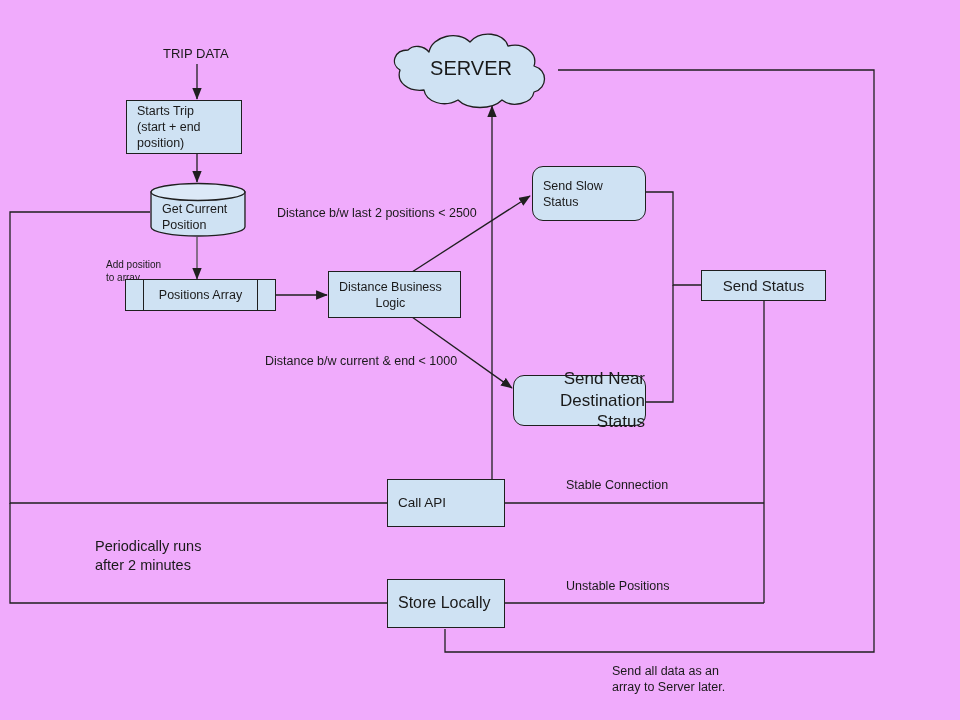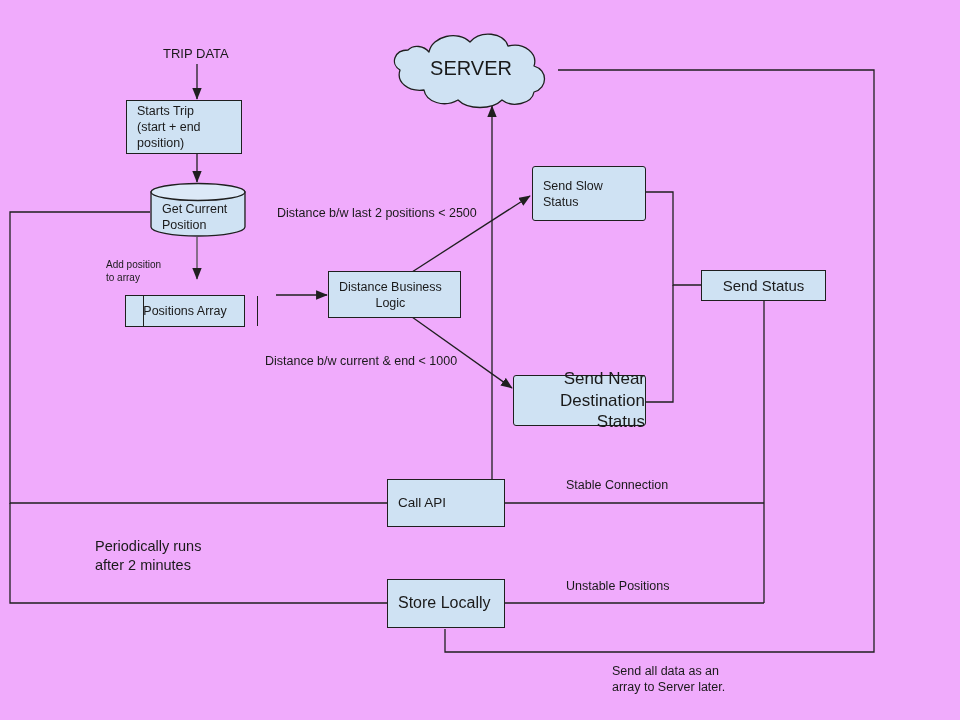--- a/index.html
+++ b/index.html
@@ -34,21 +34,21 @@
     white-space: pre-line;
   }
   .node.pad {
     padding-left: 10px;
   }
   .node.center {
     justify-content: center;
     padding-left: 0;
   }
   .rounded {
-    border-radius: 3px;
+    border-radius: 11px;
   }
   .label {
     position: absolute;
     color: #1a1a1a;
     white-space: pre-line;
     line-height: 1.3;
   }
   .cyl {
     position: absolute;
   }
@@ -153,21 +153,21 @@
       <path d="M1,10 L1,45 C1,50 22,54 47,54 C72,54 93,50 93,45 L93,10 Z" fill="#cfe2f3" stroke="#1f1f1f" stroke-width="1.3"></path>
       <ellipse cx="47" cy="10" rx="46" ry="8.5" fill="#dce9f7" stroke="#1f1f1f" stroke-width="1.3"></ellipse>
     </svg>
     <div class="cyl-text" style="font-size:12.5px;">Get Current
 Position</div>
   </div>
 
   <div class="label" style="left:95px; top:258px; font-size:10px;margin-left:11px;">Add position
 to array</div>
 
-  <div class="node center" style="left:125px; top:279px; width:120px; height:32px; font-size:12.5px; position:absolute;margin-top:16px;">
+  <div class="node center" style="left:125px; top:279px; width:151px; height:32px; font-size:12.5px; position:absolute;">
     <span>Positions Array</span>
     <span class="store-divider" style="left:17px;"></span>
     <span class="store-divider" style="left:131px;"></span>
   </div>
 
   <div class="node pad" style="left:328px; top:271px; width:133px; height:47px; font-size:12.5px;text-align:center;">Distance Business
 Logic</div>
 
   <div class="label" style="left:277px; top:205px; font-size:12.5px;">Distance b/w last 2 positions &lt; 2500</div>
 

